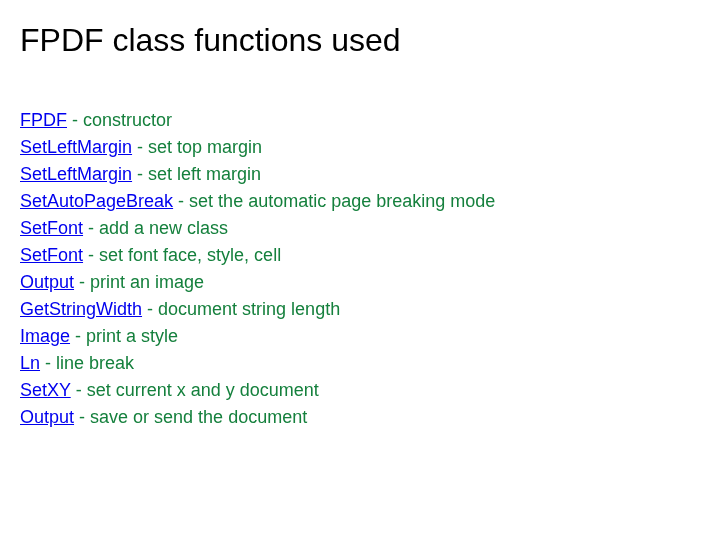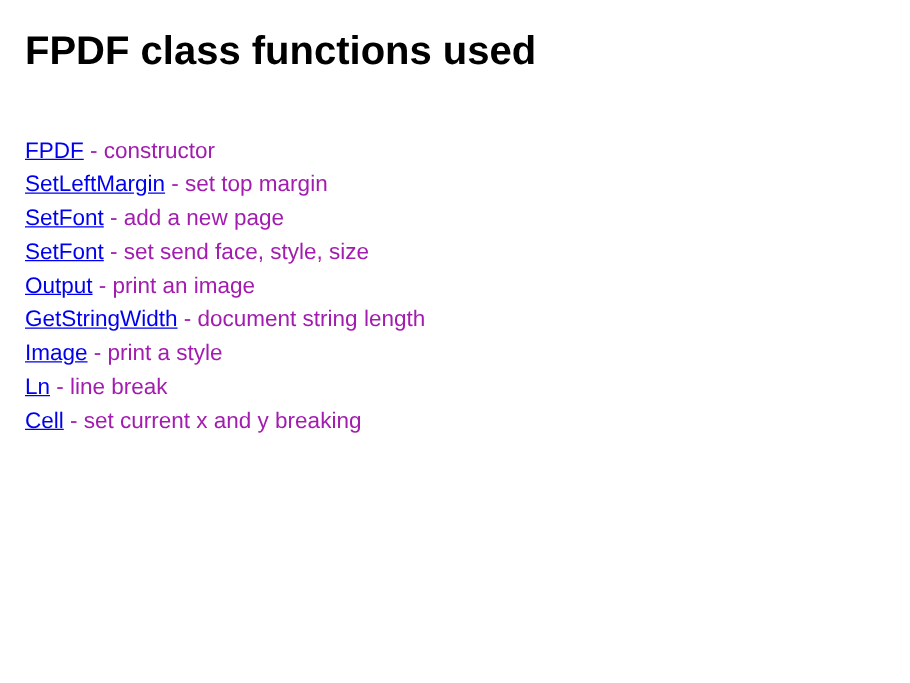--- a/index.html
+++ b/index.html
@@ -10,48 +10,51 @@
     body {
       width: 728px;
       height: 546px;
       background: #ffffff;
       font-family: Arial, Helvetica, sans-serif;
       padding: 22px 20px;
       color: #000000;
     }
     .title {
       font-size: 32px;
-      font-weight: bold;
+      font-weight: normal;
       margin-bottom: 48px;
       letter-spacing: 0px;
     }
     .function-list {
       font-size: 18px;
       line-height: 1.5;
     }
     .function-row {
       margin-bottom: 0px;
     }
     .link {
       color: #0000EE;
       text-decoration: underline;
       text-align: center;
     }
     .desc {
-      color: #a21caf;
+      color: #15803d;
     }
   </style>
 </head>
 <body>
 
 <h1 class="title">FPDF class functions used</h1>
 
 <div class="function-list">
   <div class="function-row"><a href="#" class="link">FPDF</a><span class="desc"> - constructor</span></div>
   <div class="function-row"><a href="#" class="link">SetLeftMargin</a><span class="desc"> - set top margin</span></div>
-  <div class="function-row"><a href="#" class="link">SetFont</a><span class="desc"> - add a new page</span></div>
-  <div class="function-row"><a href="#" class="link">SetFont</a><span class="desc"> - set send face, style, size</span></div>
+  <div class="function-row"><a href="#" class="link">SetLeftMargin</a><span class="desc"> - set left margin</span></div>
+  <div class="function-row"><a href="#" class="link">SetAutoPageBreak</a><span class="desc"> - set the automatic page breaking mode</span></div>
+  <div class="function-row"><a href="#" class="link">SetFont</a><span class="desc"> - add a new class</span></div>
+  <div class="function-row"><a href="#" class="link">SetFont</a><span class="desc"> - set font face, style, cell</span></div>
   <div class="function-row"><a href="#" class="link">Output</a><span class="desc"> - print an image</span></div>
   <div class="function-row"><a href="#" class="link">GetStringWidth</a><span class="desc"> - document string length</span></div>
   <div class="function-row"><a href="#" class="link">Image</a><span class="desc"> - print a style</span></div>
   <div class="function-row"><a href="#" class="link">Ln</a><span class="desc"> - line break</span></div>
-  <div class="function-row"><a href="#" class="link">Cell</a><span class="desc"> - set current x and y breaking</span></div>
+  <div class="function-row"><a href="#" class="link">SetXY</a><span class="desc"> - set current x and y document</span></div>
+  <div class="function-row"><a href="#" class="link">Output</a><span class="desc"> - save or send the document</span></div>
 </div>
 
 </body></html>

